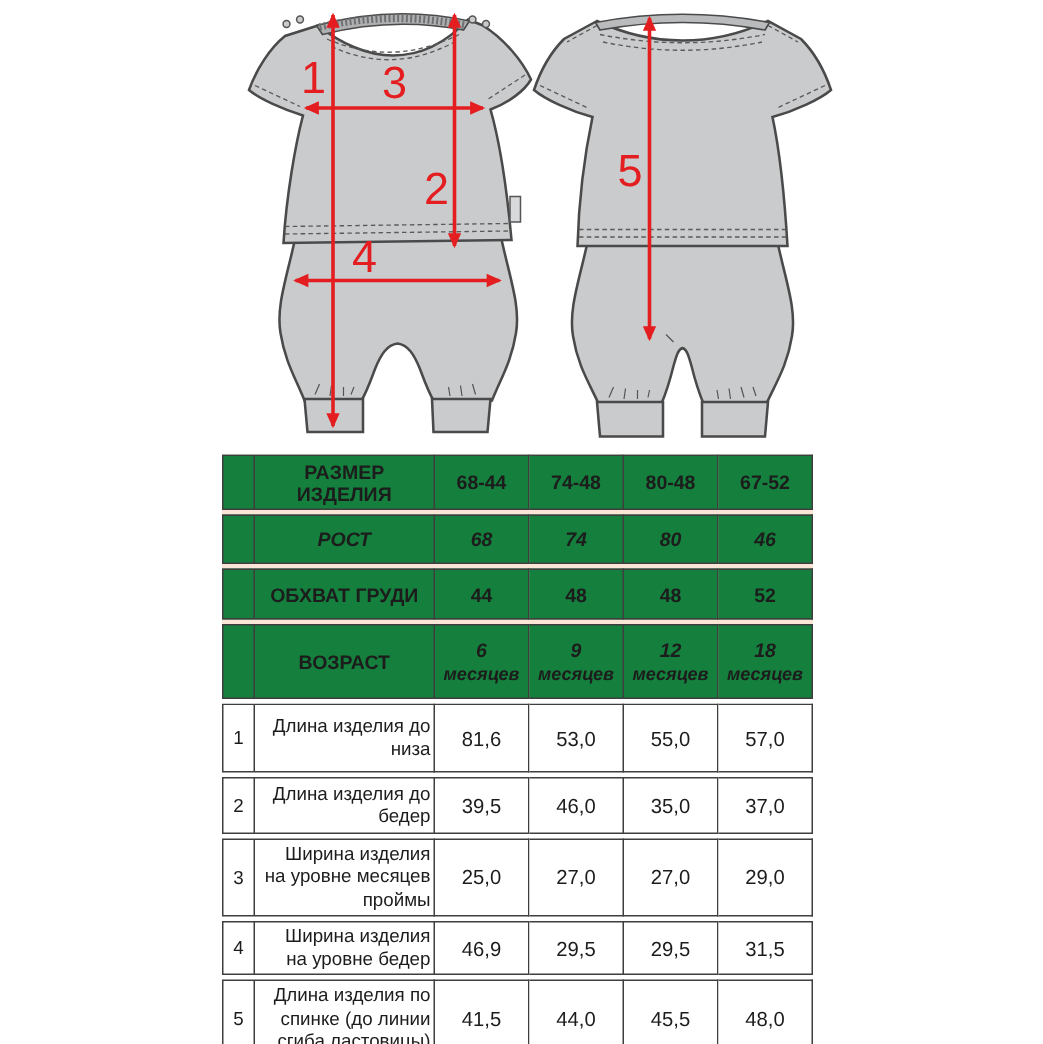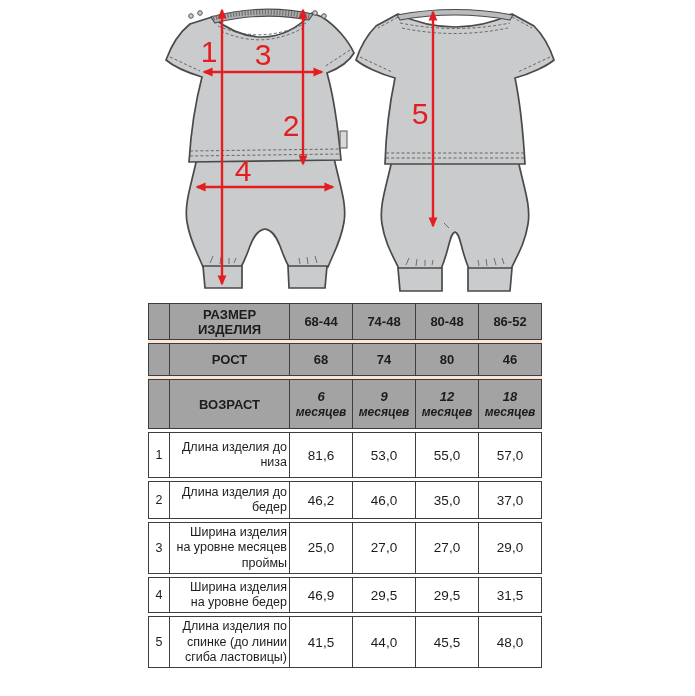--- a/index.html
+++ b/index.html
@@ -14,23 +14,23 @@
   .tw{overflow:hidden;}
   .tw + .tw{margin-top:3px;}
   .tw > table{margin:-3px 0;}
   table{border-collapse:separate;border-spacing:0 3px;table-layout:fixed;width:394px;}
   td{
     border-top:1.3px solid #3e3e3e;border-bottom:1.3px solid #3e3e3e;border-right:1.3px solid #3e3e3e;
     text-align:center;vertical-align:middle;padding:2px 3px;box-sizing:border-box;
   }
   td:first-child{border-left:1.3px solid #3e3e3e;}
   .hdr-table{background:#fbe5d6;}
-  .hdr-table td{background:#a3a3a3;font-weight:bold;font-size:13px;}
+  .hdr-table td{background:#15803d;font-weight:bold;font-size:13px;}
   .row-size td{height:37px;}
-  .row-rost td{height:33px;}
+  .row-rost td{height:33px;font-style:italic;}
   .row-chest td{height:34px;}
   .row-age td{height:50px;}
   .age-num{display:block;font-style:italic;font-size:13px;line-height:1.2;}
   .age-unit{display:block;font-style:italic;font-size:12px;line-height:1.2;}
   .body-table td{background:#ffffff;font-size:13.5px;}
   .body-table td.lbl{text-align:right;font-size:12.5px;line-height:1.22;padding-left:5px;padding-right:2px;}
   .body-table td.num{font-size:12.5px;}
   .br1 td{height:46px;} .br2 td{height:38px;} .br3 td{height:46px;} .br4 td{height:36px;} .br5 td{height:44px;}
 </style>
 </head>
@@ -159,29 +159,37 @@
             <col style="width:63px">
             <col style="width:63px">
           </colgroup>
         <tbody>
             <tr class="row-size">
           <td></td>
           <td>РАЗМЕР ИЗДЕЛИЯ</td>
           <td>68-44</td>
           <td>74-48</td>
           <td>80-48</td>
-          <td>86-52</td>
+          <td>67-52</td>
         </tr>
         <tr class="row-rost">
           <td></td>
           <td>РОСТ</td>
           <td>68</td>
           <td>74</td>
           <td>80</td>
           <td>46</td>
+        </tr>
+        <tr class="row-chest">
+          <td></td>
+          <td>ОБХВАТ ГРУДИ</td>
+          <td>44</td>
+          <td>48</td>
+          <td>48</td>
+          <td>52</td>
         </tr>
         <tr class="row-age">
           <td></td>
           <td>ВОЗРАСТ</td>
           <td>
             <span class="age-num">6</span>
             <span class="age-unit">месяцев</span>
           </td>
           <td>
             <span class="age-num">9</span>
@@ -215,21 +223,21 @@
           <td class="num">1</td>
           <td class="lbl">Длина изделия до низа</td>
           <td>81,6</td>
           <td>53,0</td>
           <td>55,0</td>
           <td>57,0</td>
         </tr>
         <tr class="br2">
           <td class="num">2</td>
           <td class="lbl">Длина изделия до бедер</td>
-          <td>46,2</td>
+          <td>39,5</td>
           <td>46,0</td>
           <td>35,0</td>
           <td>37,0</td>
         </tr>
         <tr class="br3">
           <td class="num">3</td>
           <td class="lbl">Ширина изделия на уровне месяцев проймы</td>
           <td>25,0</td>
           <td>27,0</td>
           <td>27,0</td>

